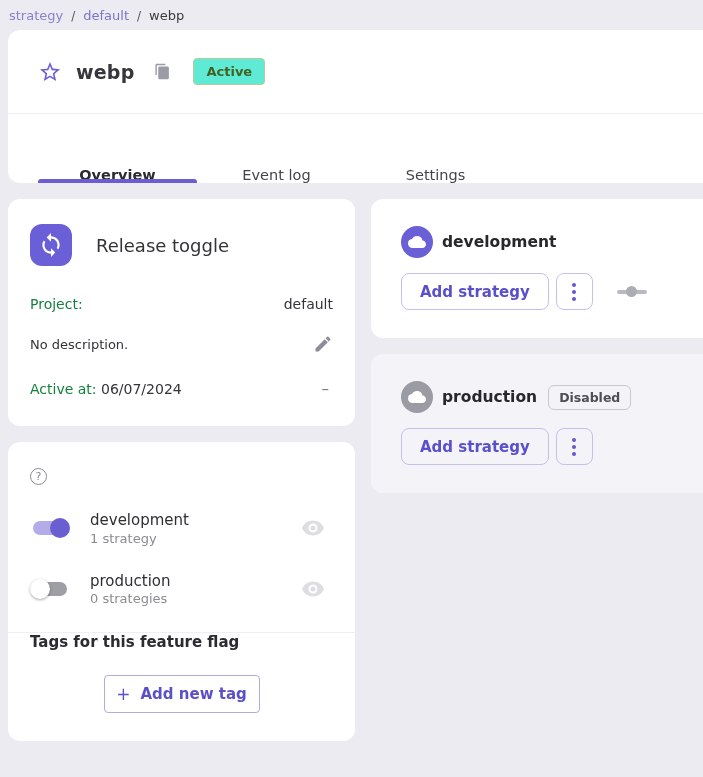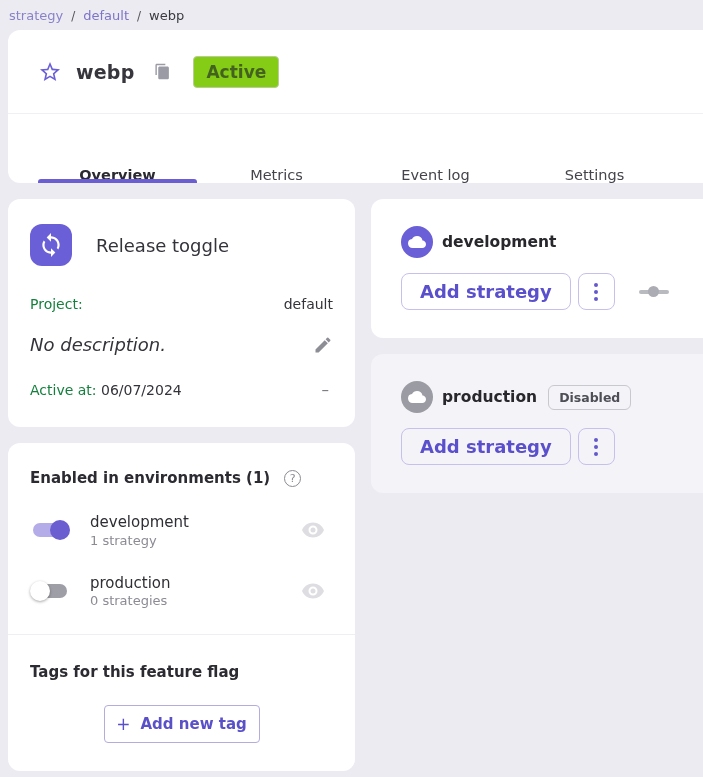--- a/index.html
+++ b/index.html
@@ -15,22 +15,22 @@
   .crumb-link.dim { color:#8882cb; }
   .crumb-sep { color:#55555c; font-size:12px; }
   .crumb-current { color:#3a3a41; }
 
   
   .header-card { margin-left:8px; width:715px; background:#fff; border-radius:12px; }
   .title-row { height:83px; display:flex; align-items:center; padding-left:30px; }
   .star-icon { width:24px; height:24px; color:#6a5fd6; cursor:pointer; flex:none; }
   .flag-title { font-size:19px; color:#36363c; margin-left:14px; letter-spacing:.2px; }
   .copy-icon { width:17px; height:17px; color:#9b9ba5; margin-left:20px; cursor:pointer; }
-  .status-badge { margin-left:22px; font-size:17px; font-weight:bold; color:#44621f;
-    background:#84cc16; border:1px solid #b8cd95; border-radius:4px; padding:5px 12px; }
+  .status-badge { margin-left:22px; font-size:13px; font-weight:bold; color:#44621f;
+    background:#5eead4; border:1px solid #b8cd95; border-radius:4px; padding:5px 12px; }
   .header-divider { border-top:1px solid #f0eff3; }
   .tabs-row { height:69px; display:flex; padding-left:30px; }
   .tab { width:159px; position:relative; display:flex; align-items:flex-end; justify-content:center;
     font-size:14.5px; color:#44444b; cursor:pointer; }
   .tab.active { font-weight:bold; color:#2a2a30; }
   .tab.active .tab-underline { position:absolute; left:0; right:0; bottom:0; height:4px;
     background:#6a5ed2; border-radius:3px 3px 0 0; }
 
   
   .content { display:flex; gap:16px; padding:16px 0 0 8px; align-items:flex-start; }
@@ -44,21 +44,21 @@
   .type-icon { width:42px; height:42px; border-radius:12px; background:#6a5fd6;
     display:flex; align-items:center; justify-content:center; flex:none; }
   .type-icon svg { width:26px; height:26px; color:#fff; }
   .type-title { font-size:18px; color:#33333a; }
   .meta-row { display:flex; justify-content:space-between; align-items:center; font-size:14px; }
   .meta-row.project { margin-top:30px; }
   .meta-row.description { margin-top:22px; }
   .meta-row.created { margin-top:26px; }
   .meta-label { color:#15803d; }
   .meta-value { color:#33333a; }
-  .desc-text { color:#33333a; font-size:18px;font-style:italic; }
+  .desc-text { color:#33333a; font-size:13px; }
   .pencil-icon { width:20px; height:20px; color:#8d8d96; cursor:pointer; }
   .collapse-glyph { color:#7d7d86; font-size:15px; cursor:pointer; padding-right:4px; }
 
   
   .env-card { padding:26px 22px 24px; }
   .env-head { display:flex; align-items:center; gap:14px; }
   .env-title { font-size:15px; font-weight:bold; color:#2b2b31; }
   .help-icon { width:17px; height:17px; border:1.5px solid #8a8a92; border-radius:50%;
     color:#8a8a92; font-size:11px; display:flex; align-items:center; justify-content:center; cursor:pointer; }
   .env-row { display:flex; align-items:center; margin-top:26px; }
@@ -67,42 +67,42 @@
   .switch .thumb { position:absolute; top:0; width:20px; height:20px; border-radius:50%;
     box-shadow:0 1px 3px rgba(0,0,0,.35); }
   .switch.on .track { background:#b4ace9; }
   .switch.on .thumb { right:0; background:#6a5ed0; box-shadow:none; }
   .switch.off .track { background:#9e9ea6; }
   .switch.off .thumb { left:0; background:#fff; }
   .env-name { font-size:15px; color:#2e2e34; line-height:1.3; }
   .env-sub { font-size:13px; color:#8b8b94; }
   .eye-icon { width:24px; height:24px; color:#dedee2; margin-left:auto; margin-right:8px; cursor:pointer; }
   .section-divider { border-top:1px solid #efeef2; margin:26px -22px 0; }
-  .tags-title { font-size:15px; font-weight:bold; color:#2b2b31; margin-top:28px; }
+  .tags-title { font-size:15px; font-weight:bold; color:#2b2b31; }
   .add-tag-btn { display:flex; align-items:center; justify-content:center; gap:10px;
     margin:24px auto 4px; width:156px; height:38px; background:#fff;
     border:1px solid #b3acdd; border-radius:4px; color:#5a50c8;
     font-size:15px; font-weight:bold; cursor:pointer; font-family:inherit; }
   .add-tag-btn .plus { font-size:17px; font-weight:normal; }
 
   
   .env-panel { padding:27px 30px 28px; }
   .env-panel.disabled { background:#f4f3f8; }
   .panel-head { display:flex; align-items:center; }
   .cloud-circle { width:32px; height:32px; border-radius:50%; display:flex; align-items:center;
     justify-content:center; flex:none; }
   .cloud-circle.purple { background:#6a5fd6; }
   .cloud-circle.gray { background:#9b9ba3; }
   .cloud-circle svg { width:18px; height:18px; color:#fff; }
   .panel-name { font-size:15.5px; font-weight:bold; color:#27272c; margin-left:9px; }
   .disabled-chip { margin-left:11px; font-size:12.5px; font-weight:600; color:#4e4e56;
     border:1px solid #c8c8cf; border-radius:6px; padding:4px 10px; background:transparent; }
   .panel-actions { display:flex; align-items:center; margin-top:15px; gap:7px; }
   .add-strategy-btn { height:37px; padding:0 18px; background:transparent; cursor:pointer;
-    border:1px solid #c6c0ec; border-radius:8px; color:#5b50cc; font-size:18px; font-weight:bold;
+    border:1px solid #c6c0ec; border-radius:8px; color:#5b50cc; font-size:15px; font-weight:bold;
     font-family:inherit; }
   .kebab-btn { width:37px; height:37px; border:1px solid #c6c0ec; border-radius:8px;
     background:transparent; display:flex; flex-direction:column; align-items:center;
     justify-content:center; gap:3px; cursor:pointer; }
   .kebab-btn i { width:4px; height:4px; border-radius:50%; background:#6459cc; }
   .dumbbell { position:relative; width:30px; height:12px; margin-left:17px; }
   .dumbbell .bar { position:absolute; top:4px; left:0; right:0; height:4px; border-radius:2px; background:#b9b9c0; }
   .dumbbell .knob { position:absolute; top:0.5px; left:9.5px; width:11px; height:11px; border-radius:50%; background:#acacb4; }
 </style>
 </head>
@@ -127,23 +127,20 @@
     </svg>
     <span class="status-badge">Active</span>
   </div>
   <div class="header-divider"></div>
   <div class="tabs-row">
     <div class="tab active">
       <span>Overview</span>
       <span class="tab-underline"></span>
     </div>
     <div class="tab">
-      <span>Metrics</span>
-    </div>
-    <div class="tab">
       <span>Event log</span>
     </div>
     <div class="tab">
       <span>Settings</span>
     </div>
   </div>
 </section>
 
 <div class="content">
 
@@ -172,21 +169,20 @@
         <span>
           <span class="meta-label">Active at:</span>
           <span class="meta-value">06/07/2024</span>
         </span>
         <span class="collapse-glyph">–</span>
       </div>
     </section>
 
     <section class="card env-card">
       <div class="env-head">
-        <span class="env-title">Enabled in environments (1)</span>
         <span class="help-icon">?</span>
       </div>
 
       <div class="env-row">
         <span class="switch on">
           <span class="track"></span>
           <span class="thumb"></span>
         </span>
         <span>
           <div class="env-name">development</div>

